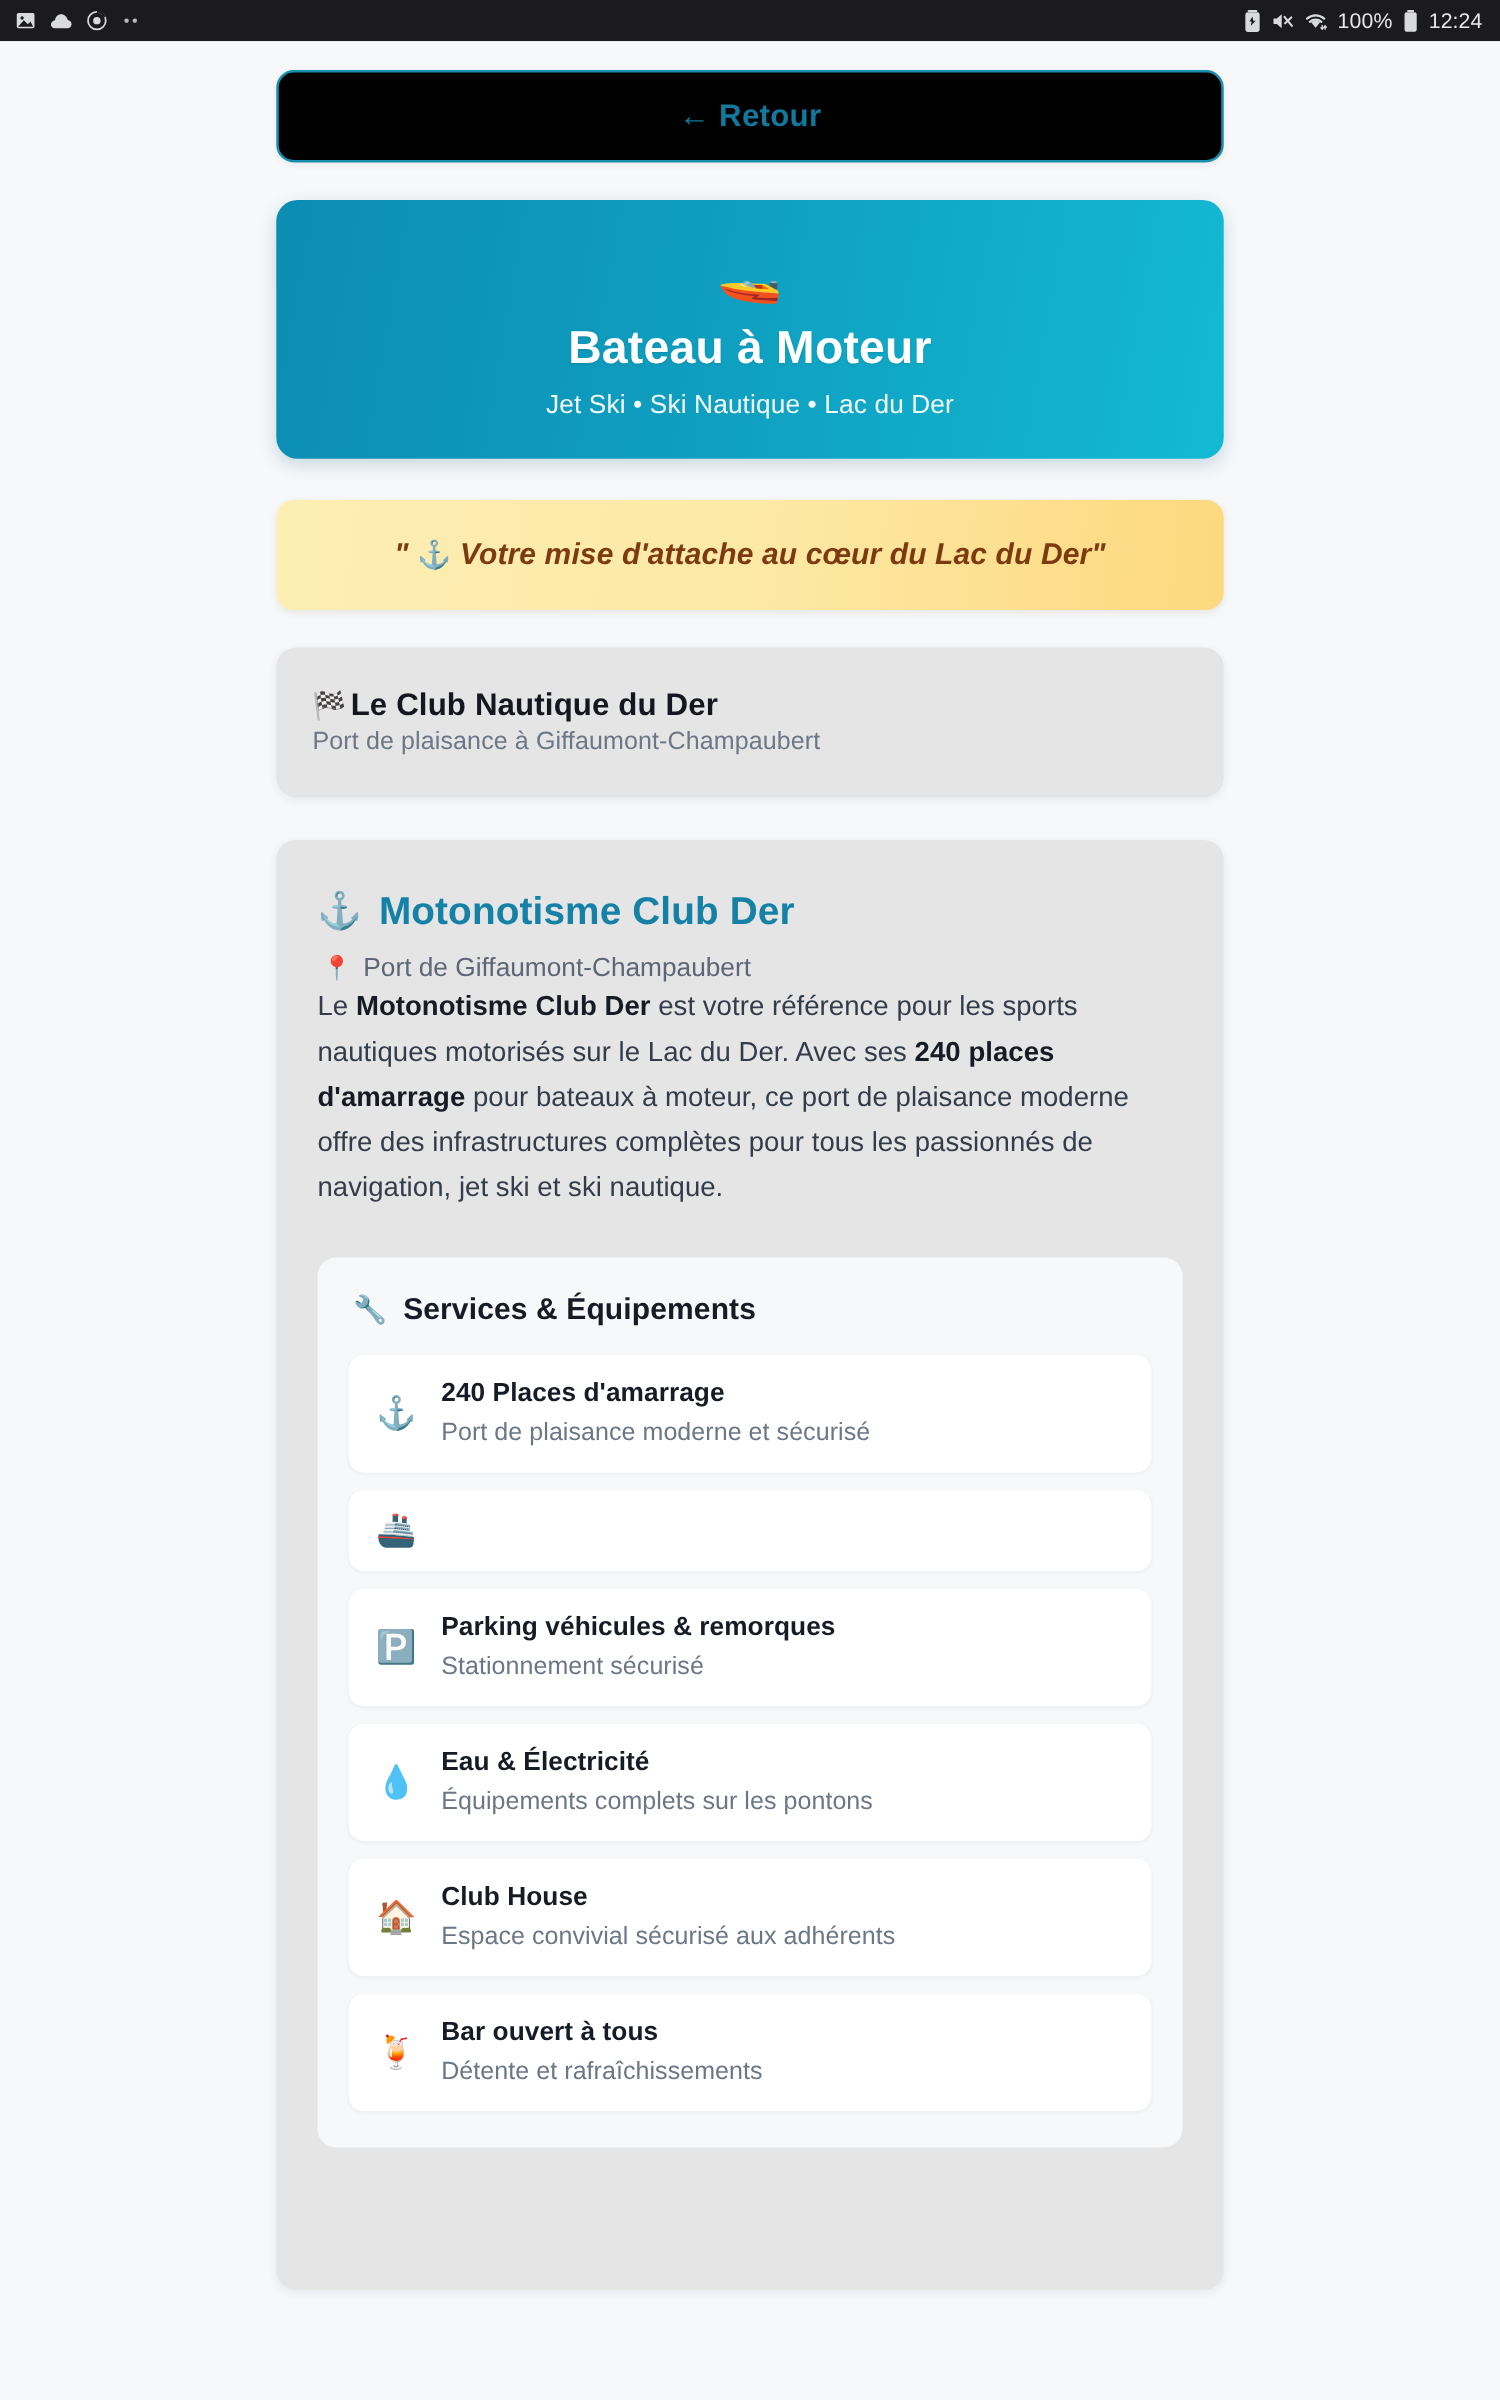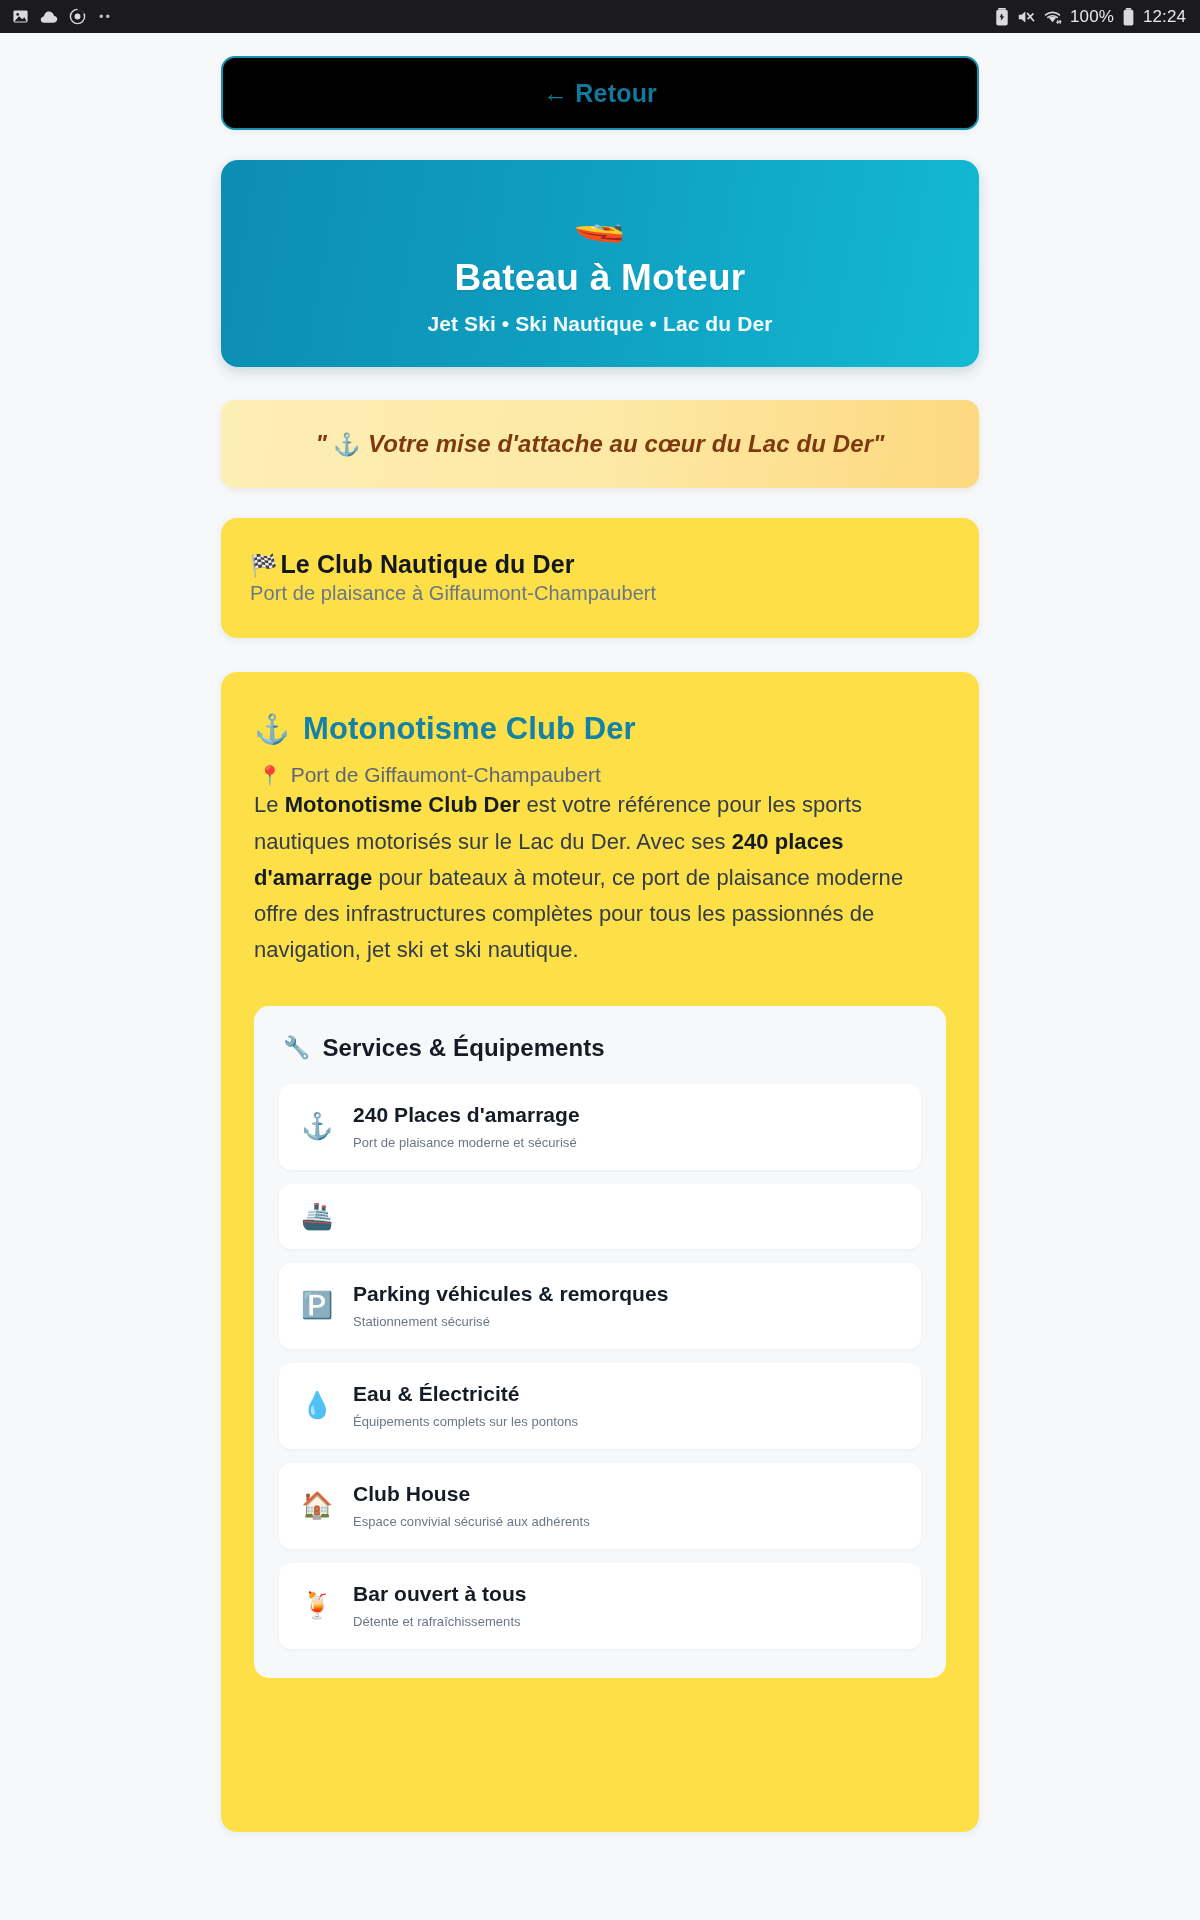--- a/index.html
+++ b/index.html
@@ -109,21 +109,21 @@
     color: #ffffff;
     font-size: 37px;
     font-weight: 700;
     letter-spacing: .2px;
     line-height: 1.12;
     text-shadow: 0 1px 2px rgba(0,0,0,.12);
   }
   .hero-sub {
     color: #f2fbfd;
     font-size: 21px;
-    font-weight: 700;
+    font-weight: 400;
     margin-top: 14px;
     letter-spacing: .1px;
   }
 
   
   .quote {
     margin-top: 33px;
     height: 88px;
     border-radius: 14px;
     background: linear-gradient(95deg, #fdeeb4 0%, #fde9a6 50%, #fdd87e 100%);
@@ -139,21 +139,21 @@
     font-style: italic;
     letter-spacing: .1px;
   }
   .quote-text .anchor-emo {
     font-style: normal;
     font-size: 22px;
   }
 
   
   .card {
-    background: #fde047;
+    background: #e5e5e5;
     border-radius: 16px;
     box-shadow: 0 2px 8px rgba(30,60,95,.07);
   }
   .club-card {
     margin-top: 30px;
     padding: 31px 29px 33px 29px;
   }
   .club-title {
     font-size: 25px;
     font-weight: 700;
@@ -246,21 +246,21 @@
   }
   .svc-txt { flex: 1 1 auto; }
   .svc-name {
     font-size: 21px;
     font-weight: 700;
     color: #161c26;
     letter-spacing: .05px;
   }
   .svc-desc {
     margin-top: 8px;
-    font-size: 13px;
+    font-size: 20px;
     color: #6b7686;
     letter-spacing: .05px;
   }
 </style>
 </head>
 <body>
 
 <div class="statusbar">
   <div class="sb-left">
     <span class="sb-ico">

